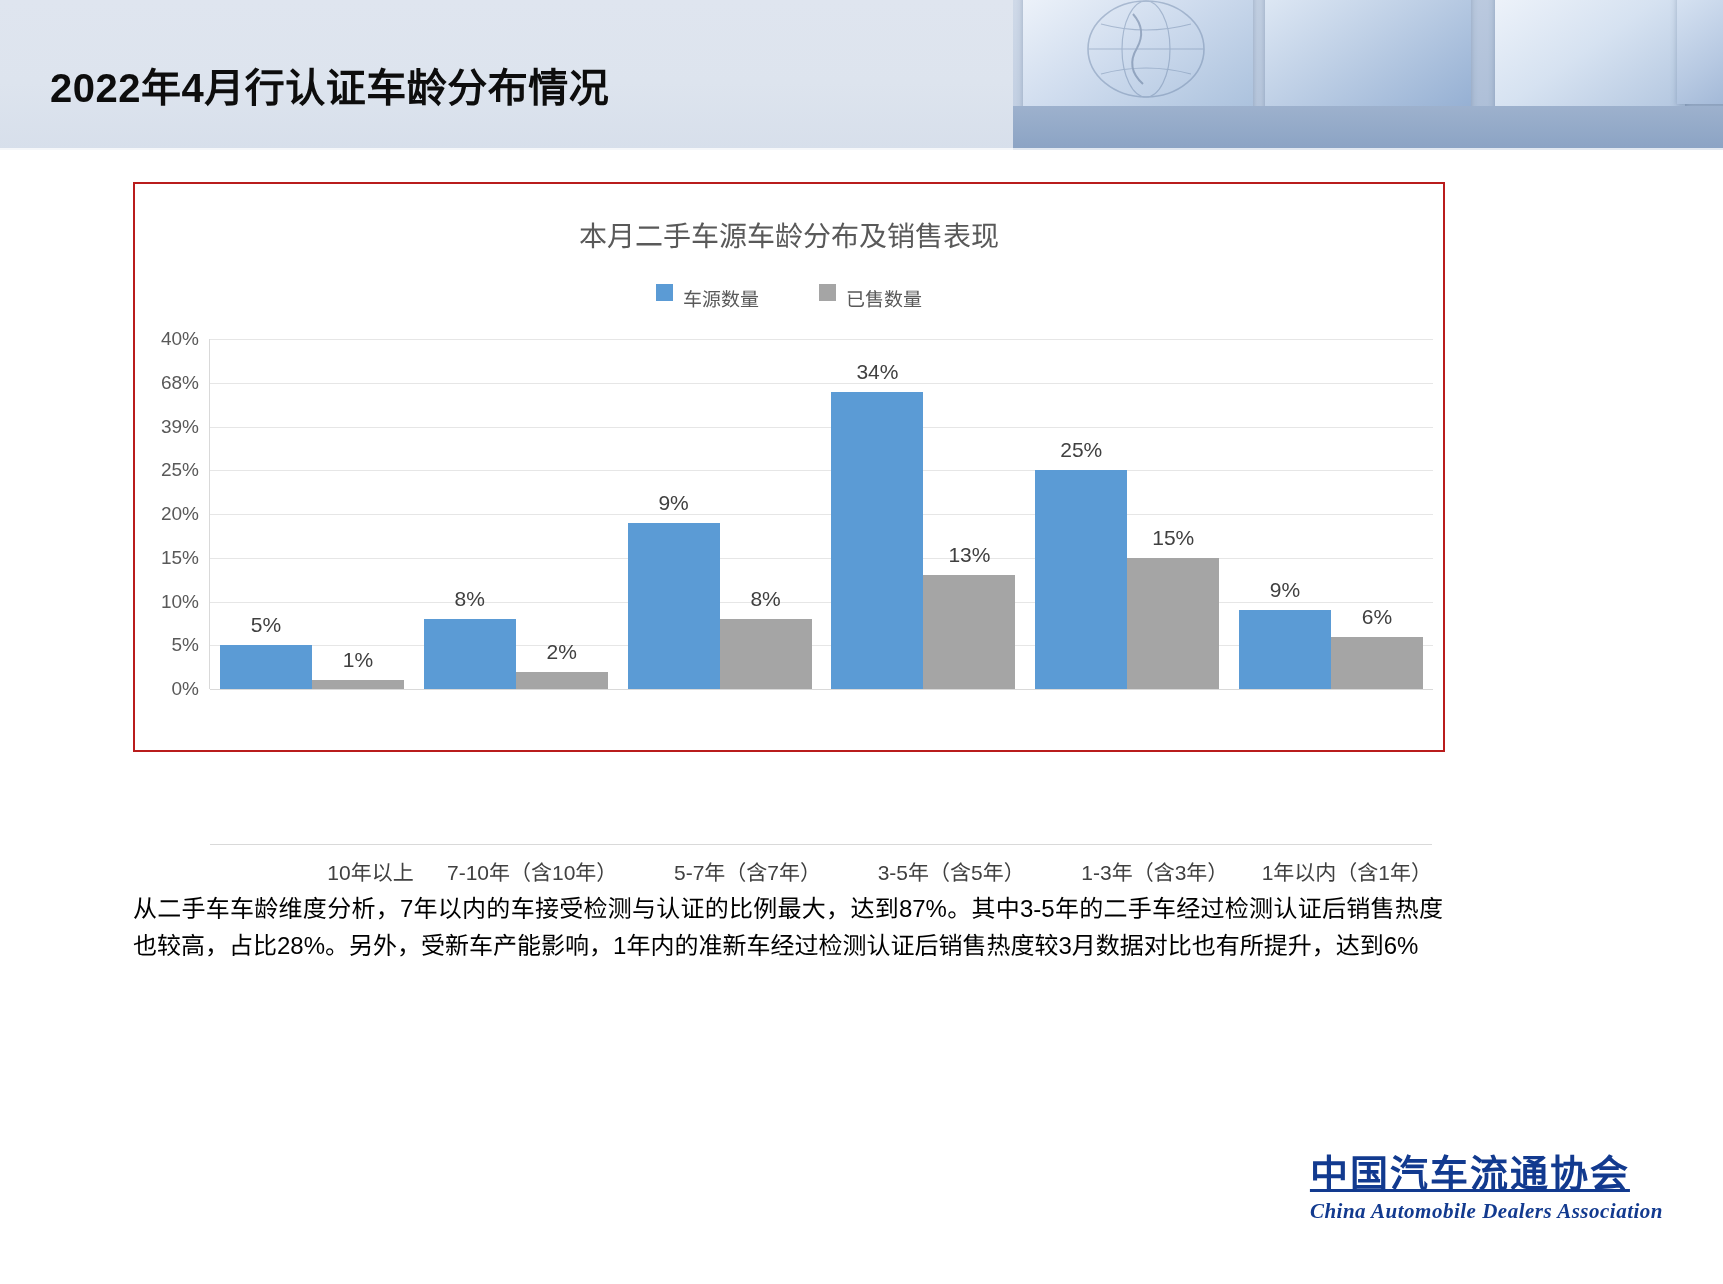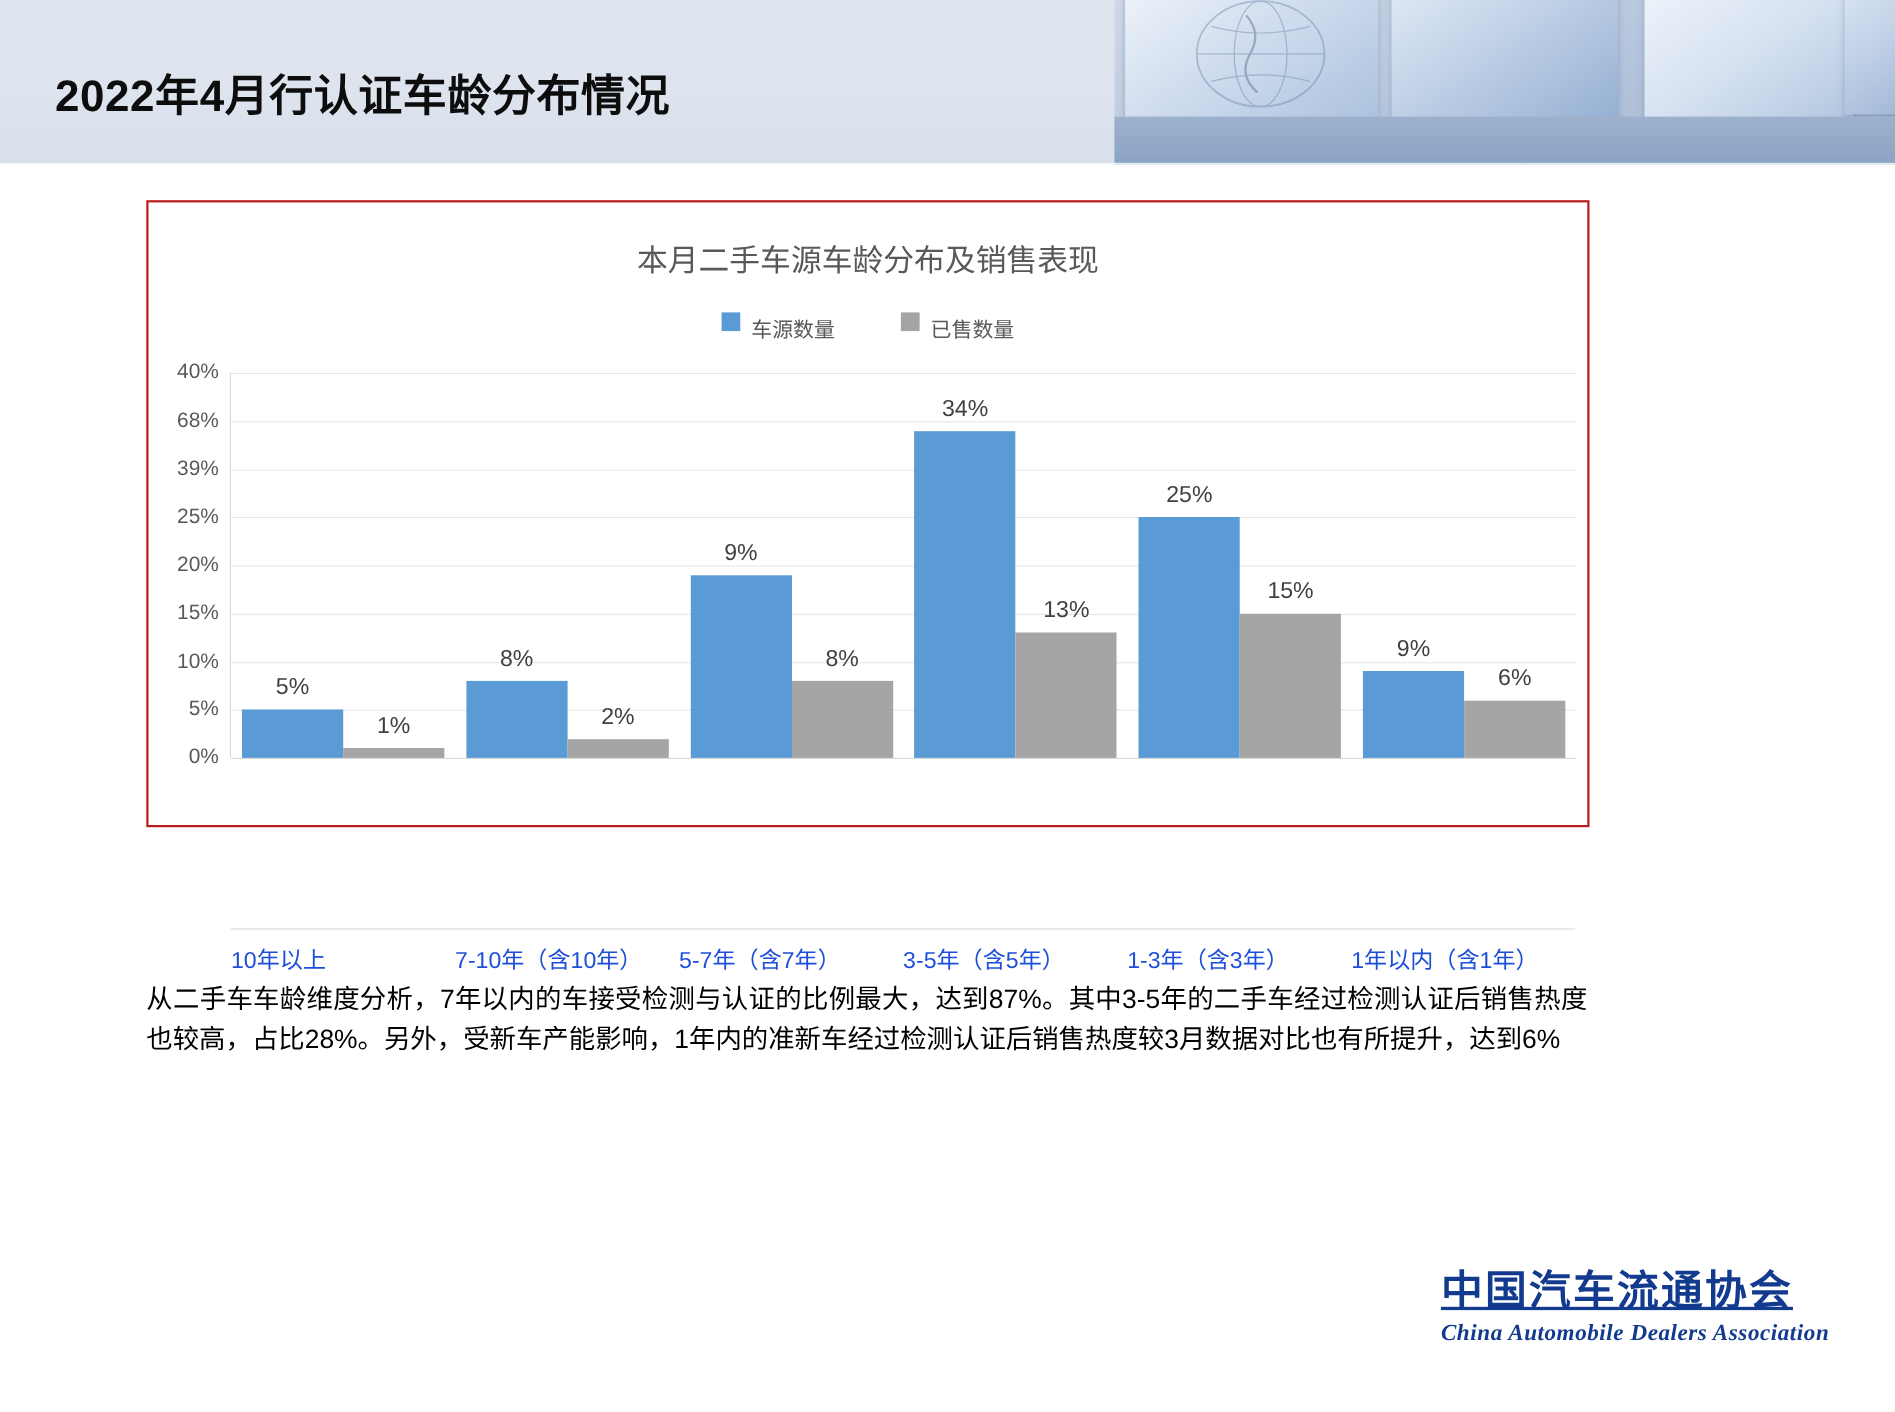--- a/index.html
+++ b/index.html
@@ -208,23 +208,23 @@
   
   .x-axis {
     position: absolute;
     left: 75px;
     top: 672px;
     width: 1222px;
     display: flex;
   }
   .x-label {
     flex: 1 1 0;
-    text-align: left;
+    text-align: right;
     font-size: 21px;
-    color: #1d4ed8;
+    color: #404040;
     white-space: nowrap;
   }
   .x-rule {
     position: absolute;
     left: 75px;
     top: 660px;
     width: 1222px;
     height: 1px;
     background: #d9d9d9;
   }

